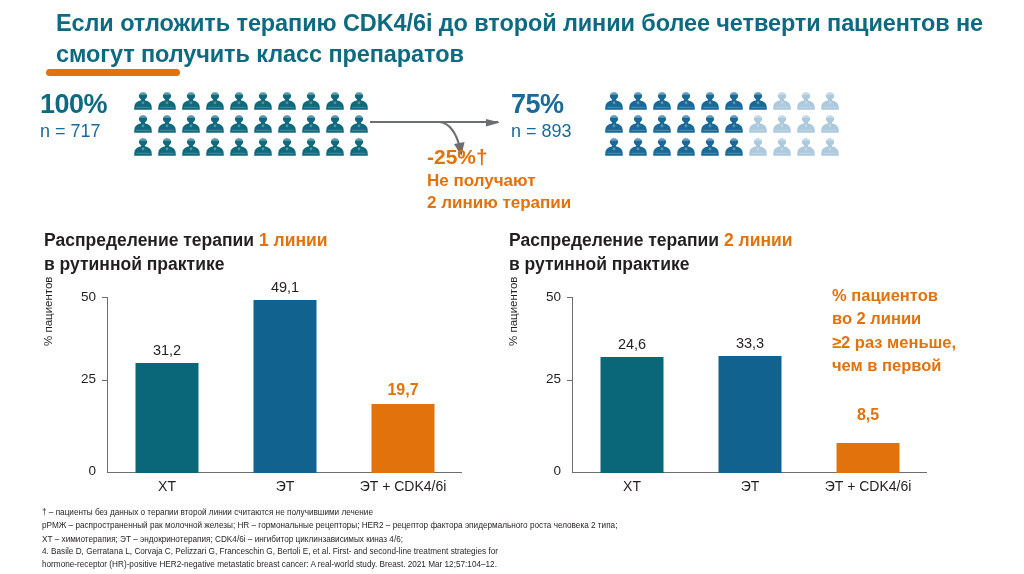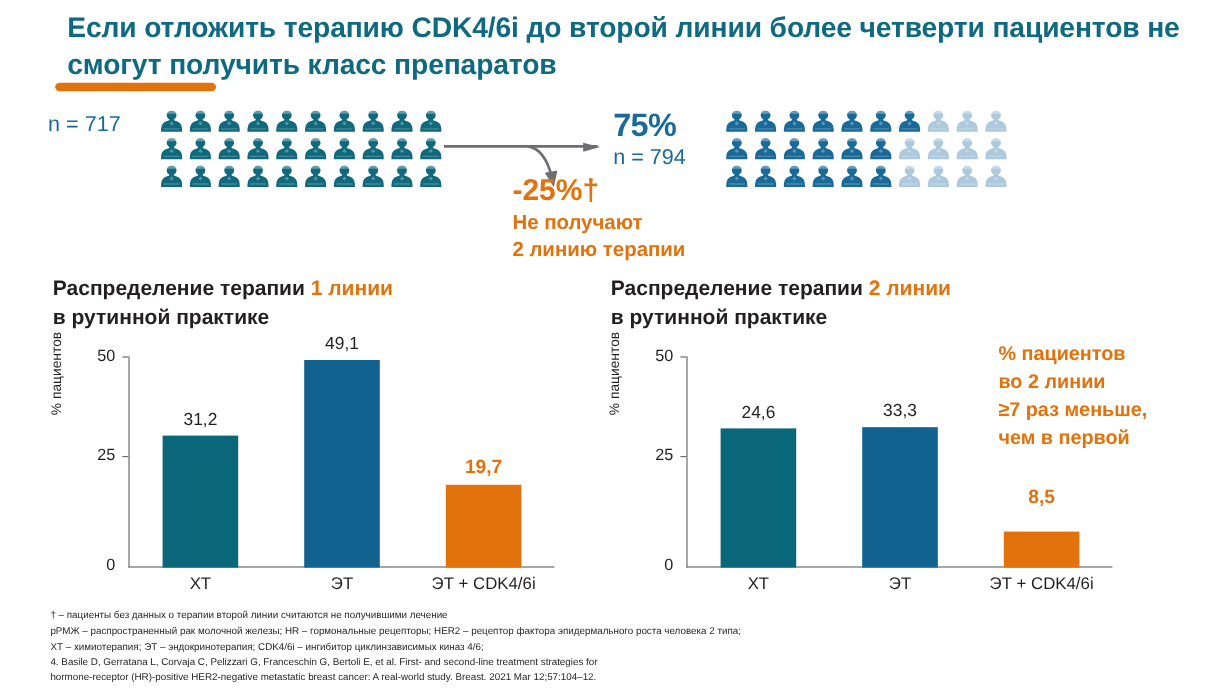--- a/index.html
+++ b/index.html
@@ -87,21 +87,21 @@
     width: 140px;
     height: 48px;
   }
   #delta-callout {
     position: absolute;
     left: 427px;
     top: 144px;
     width: 215px;
   }
   .delta-value {
-    font-size: 25px;
+    font-size: 21px;
     font-weight: bold;
     color: #e2720c;
     line-height: 1.25;
   }
   .delta-line {
     font-size: 17px;
     font-weight: bold;
     color: #e2720c;
     line-height: 1.3;
   }
@@ -260,20 +260,21 @@
   }
 </style>
 </head>
 <body>
 
 <div class="slide-title">Если отложить терапию CDK4/6i до второй линии более четверти пациентов не смогут получить класс препаратов</div>
 <div class="title-rule"></div>
 
 <div class="picto-block" id="picto-left">
   <div class="picto-stat">
+    <div class="picto-pct">100%</div>
     <div class="picto-n">n = 717</div>
   </div>
   <div class="picto-grid">
       <div class="picto-row"><span class="person"><svg width="22" height="21" viewBox="0 0 22 21">
             <path fill="#10697d" d="M11 1.2c-2.5 0-4.1 1.6-4.1 3.6 0 1.7 1 3.1 2.3 3.6l-.5 1.1c-2.9.5-5.2 2-5.9 4.1-.5 1.5-.6 3.5-.6 5.2h17.6c0-1.7-.1-3.7-.6-5.2-.7-2.1-3-3.6-5.9-4.1l-.5-1.1c1.3-.5 2.3-1.9 2.3-3.6 0-2-1.6-3.6-4.1-3.6z"></path>
             <path fill="#ffffff" opacity="0.34" d="M6.9 3.7h8.2c-.4-1.6-1.9-2.5-4.1-2.5S7.3 2.1 6.9 3.7z"></path>
             <path fill="#ffffff" opacity="0.30" d="M11 10.1l1.7 1.9-1.7 1.5-1.7-1.5z"></path>
             <path fill="#ffffff" opacity="0.22" d="M4.3 15.8h13.4v1.1H4.3z"></path>
           </svg></span><span class="person"><svg width="22" height="21" viewBox="0 0 22 21">
             <path fill="#10697d" d="M11 1.2c-2.5 0-4.1 1.6-4.1 3.6 0 1.7 1 3.1 2.3 3.6l-.5 1.1c-2.9.5-5.2 2-5.9 4.1-.5 1.5-.6 3.5-.6 5.2h17.6c0-1.7-.1-3.7-.6-5.2-.7-2.1-3-3.6-5.9-4.1l-.5-1.1c1.3-.5 2.3-1.9 2.3-3.6 0-2-1.6-3.6-4.1-3.6z"></path>
@@ -436,21 +437,21 @@
 
 <div id="delta-callout">
   <div class="delta-value">-25%†</div>
   <div class="delta-line">Не получают</div>
   <div class="delta-line">2 линию терапии</div>
 </div>
 
 <div class="picto-block" id="picto-right">
   <div class="picto-stat">
     <div class="picto-pct">75%</div>
-    <div class="picto-n">n = 794</div>
+    <div class="picto-n">n = 893</div>
   </div>
   <div class="picto-grid">
       <div class="picto-row"><span class="person"><svg width="22" height="21" viewBox="0 0 22 21">
             <path fill="#1a6a99" d="M11 1.2c-2.5 0-4.1 1.6-4.1 3.6 0 1.7 1 3.1 2.3 3.6l-.5 1.1c-2.9.5-5.2 2-5.9 4.1-.5 1.5-.6 3.5-.6 5.2h17.6c0-1.7-.1-3.7-.6-5.2-.7-2.1-3-3.6-5.9-4.1l-.5-1.1c1.3-.5 2.3-1.9 2.3-3.6 0-2-1.6-3.6-4.1-3.6z"></path>
             <path fill="#ffffff" opacity="0.34" d="M6.9 3.7h8.2c-.4-1.6-1.9-2.5-4.1-2.5S7.3 2.1 6.9 3.7z"></path>
             <path fill="#ffffff" opacity="0.30" d="M11 10.1l1.7 1.9-1.7 1.5-1.7-1.5z"></path>
             <path fill="#ffffff" opacity="0.22" d="M4.3 15.8h13.4v1.1H4.3z"></path>
           </svg></span><span class="person"><svg width="22" height="21" viewBox="0 0 22 21">
             <path fill="#1a6a99" d="M11 1.2c-2.5 0-4.1 1.6-4.1 3.6 0 1.7 1 3.1 2.3 3.6l-.5 1.1c-2.9.5-5.2 2-5.9 4.1-.5 1.5-.6 3.5-.6 5.2h17.6c0-1.7-.1-3.7-.6-5.2-.7-2.1-3-3.6-5.9-4.1l-.5-1.1c1.3-.5 2.3-1.9 2.3-3.6 0-2-1.6-3.6-4.1-3.6z"></path>
             <path fill="#ffffff" opacity="0.34" d="M6.9 3.7h8.2c-.4-1.6-1.9-2.5-4.1-2.5S7.3 2.1 6.9 3.7z"></path>
@@ -664,21 +665,21 @@
       </div>
     </div>
     <div class="cat-label c0">ХТ</div>
     <div class="cat-label c1">ЭТ</div>
     <div class="cat-label c2">ЭТ + CDK4/6i</div>
   </div>
 
 <div id="side-note">
   <div>% пациентов</div>
   <div>во 2 линии</div>
-  <div>≥7 раз меньше,</div>
+  <div>≥2 раз меньше,</div>
   <div>чем в первой</div>
 </div>
 
 <div id="footnotes">
   <div>† – пациенты без данных о терапии второй линии считаются не получившими лечение</div>
   <div>рРМЖ – распространенный рак молочной железы; HR – гормональные рецепторы; HER2 – рецептор фактора эпидермального роста человека 2 типа;</div>
   <div>ХТ – химиотерапия; ЭТ – эндокринотерапия; CDK4/6i – ингибитор циклинзависимых киназ 4/6;</div>
 </div>
 
 <div id="reference">

